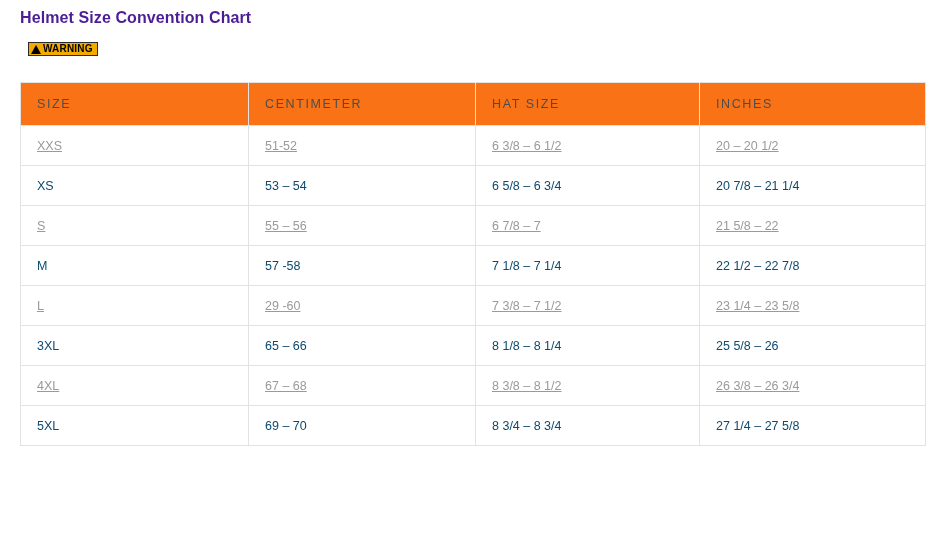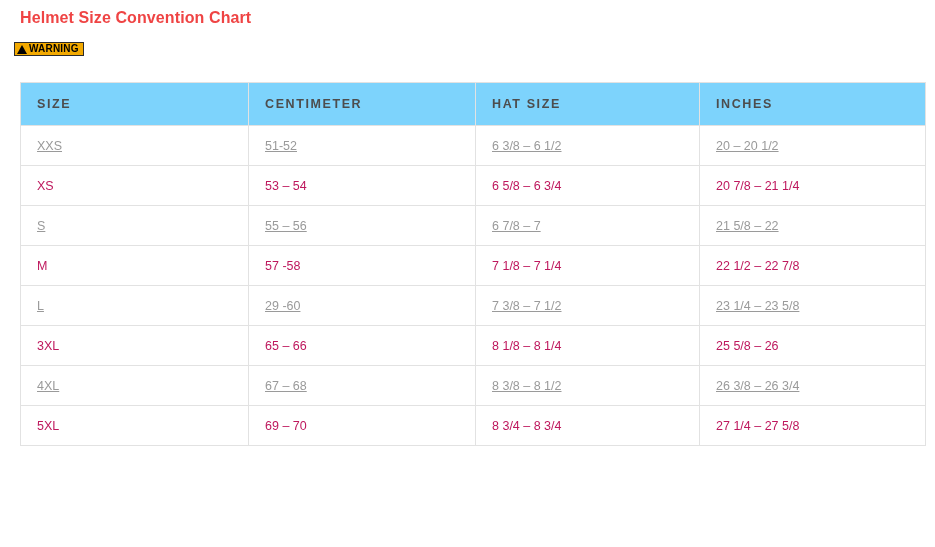--- a/index.html
+++ b/index.html
@@ -17,28 +17,28 @@
   .page {
     width: 935px;
     height: 547px;
     box-sizing: border-box;
     padding: 0;
     position: relative;
   }
   .title {
     font-size: 16px;
     font-weight: bold;
-    color: #ef4444;
+    color: #4c1d95;
     margin: 9px 0 0 20px;
     letter-spacing: 0.1px;
   }
   .note-row {
     display: flex;
     align-items: center;
-    margin: 15px 0 0 14px;
+    margin: 15px 0 0 28px;
   }
   .warning-badge {
     display: inline-flex;
     align-items: center;
     border: 1px solid #2b2b2b;
     background: #f2a900;
     color: #000000;
     font-size: 10px;
     font-weight: bold;
     letter-spacing: 0.2px;
@@ -66,44 +66,44 @@
   }
   table.size-table {
     border-collapse: collapse;
     width: 905px;
     margin: 26px 0 0 20px;
     table-layout: fixed;
   }
   table.size-table th {
     text-align: left;
     font-size: 12.5px;
-    font-weight: bold;
+    font-weight: normal;
     letter-spacing: 1.6px;
     color: #4d4d4d;
     padding: 14px 0 14px 16px;
     border: 1px solid #e2e2e2;
-    background: #7dd3fc;
+    background: #f97316;
     height: 42px;
     box-sizing: border-box;
   }
   table.size-table td {
     font-size: 12.5px;
     color: #6b6b6b;
     padding: 12px 0 12px 16px;
     border: 1px solid #e2e2e2;
     height: 40px;
     box-sizing: border-box;
     white-space: nowrap;
   }
   table.size-table tr.odd td {
     color: #9a9a9a;
     text-decoration: underline;
   }
   table.size-table tr.even td {
-    color: #be185d;
+    color: #0c4a6e;
   }
   col.c-size { width: 228px; }
   col.c-cm { width: 227px; }
   col.c-hat { width: 224px; }
   col.c-in { width: 226px; }
 </style>
 </head>
 <body>
 
 <div class="page">

